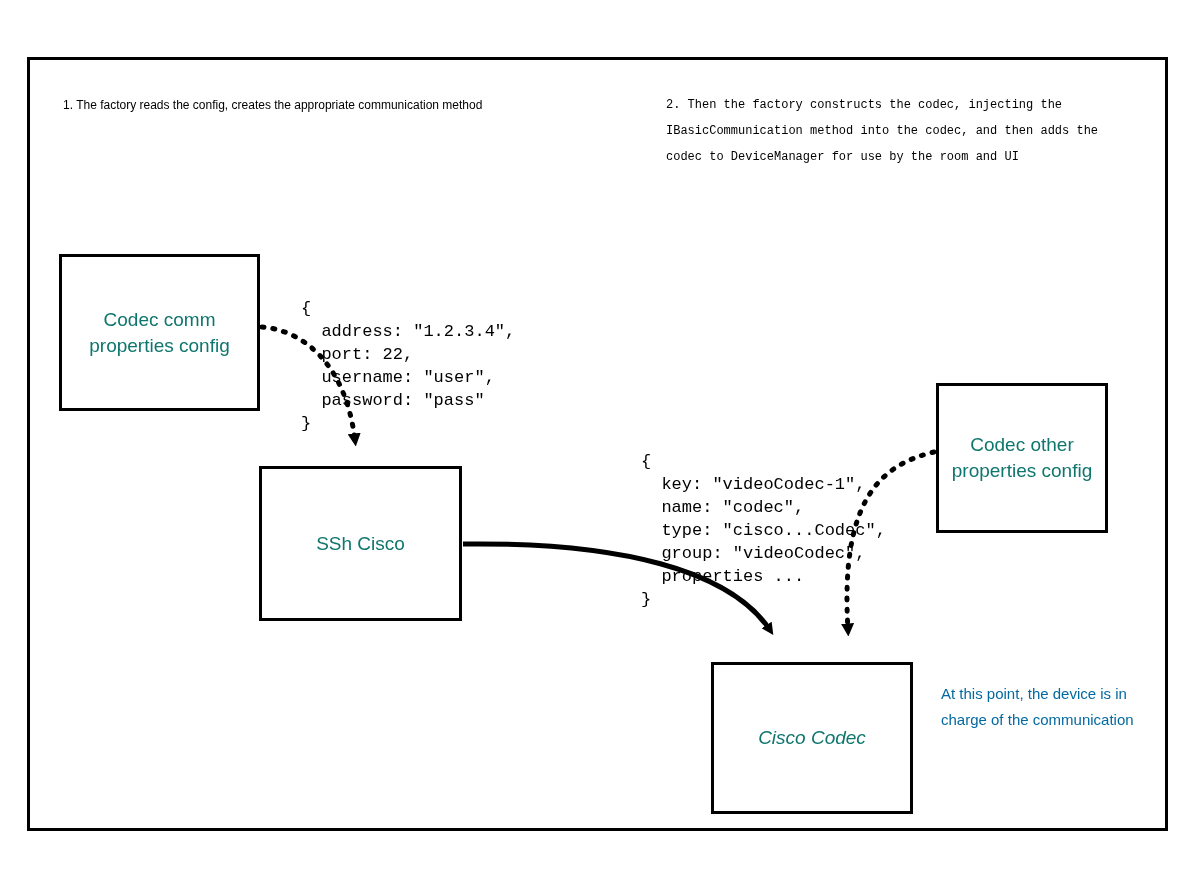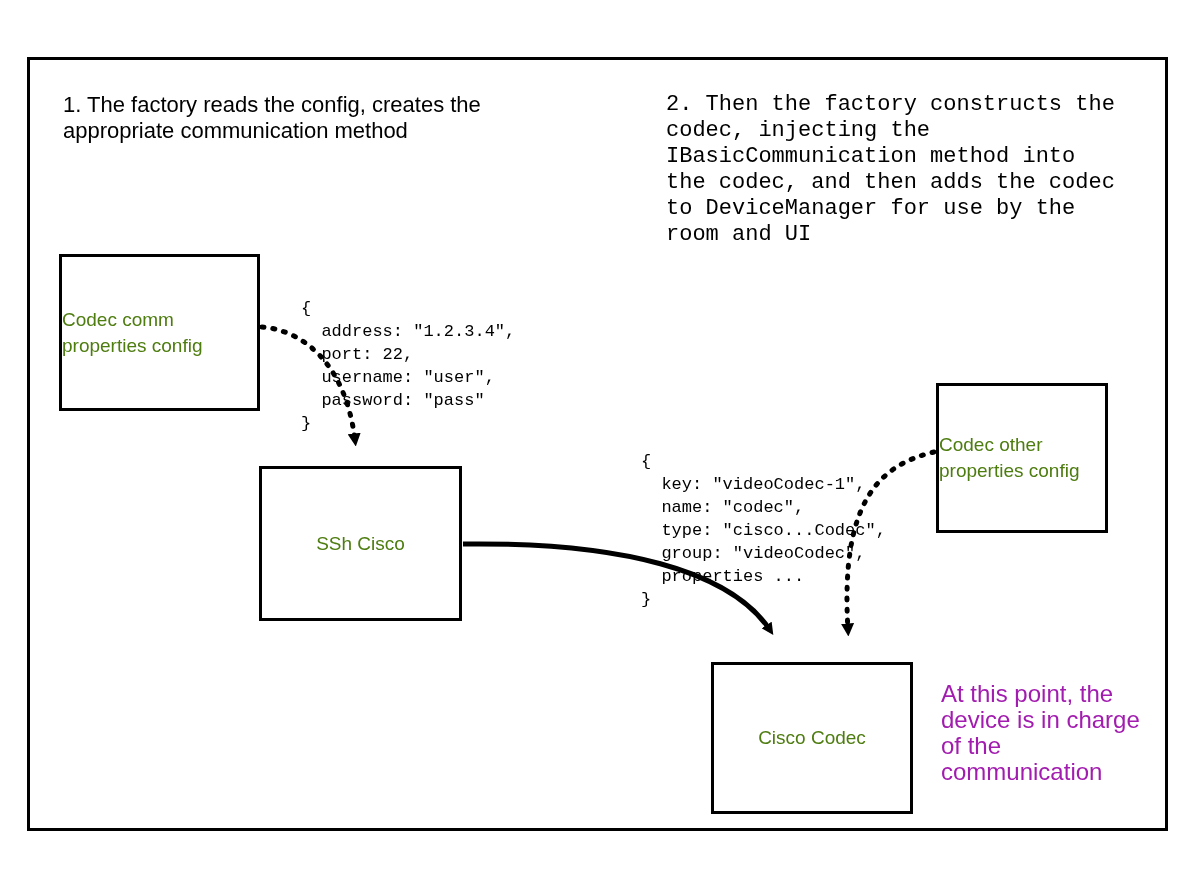--- a/index.html
+++ b/index.html
@@ -33,64 +33,64 @@
   svg.lines {
     position: absolute;
     left: 0;
     top: 0;
     width: 1200px;
     height: 880px;
     pointer-events: none;
   }
   .note {
     position: absolute;
-    font-size: 22px;
+    font-size: 12px;
     line-height: 26px;
     white-space: pre-line;
     color: #000000;
   }
   #note-1 { left: 63px; top: 92px; width: 480px; }
   #note-2 { left: 666px; top: 92px; width: 460px; font-family: Liberation Mono, monospace; }
 
   .box {
     position: absolute;
     border: 3px solid #000000;
     box-sizing: border-box;
     background: #ffffff;
     display: flex;
     align-items: center;
     justify-content: center;
-    text-align: left;
+    text-align: center;
     font-size: 19px;
     line-height: 26px;
     white-space: pre-line;
-    color: #4d7c0f;
+    color: #0f766e;
   }
   #box-comm-config { left: 59px;  top: 254px; width: 201px; height: 157px; }
   #box-ssh-client  { left: 259px; top: 466px; width: 203px; height: 155px; }
   #box-other-config{ left: 936px; top: 383px; width: 172px; height: 150px; }
-  #box-cisco-codec { left: 711px; top: 662px; width: 202px; height: 152px; }
+  #box-cisco-codec { left: 711px; top: 662px; width: 202px; height: 152px; font-style: italic; }
 
   .code {
     position: absolute;
     font-family: "Liberation Mono", monospace;
     font-size: 17px;
     line-height: 23px;
     white-space: pre;
     color: #000000;
   }
   #code-comm  { left: 301px; top: 297px; }
   #code-other { left: 641px; top: 450px; }
 
   .caption {
     position: absolute;
-    font-size: 24px;
+    font-size: 15px;
     line-height: 26px;
     white-space: pre-line;
-    color: #a21caf;
+    color: #0369a1;
   }
   #caption-device { left: 941px; top: 681px; width: 200px; }
 </style>
 </head>
 <body>
 
 <div id="canvas">
 
   <div class="outer-frame"></div>
 

